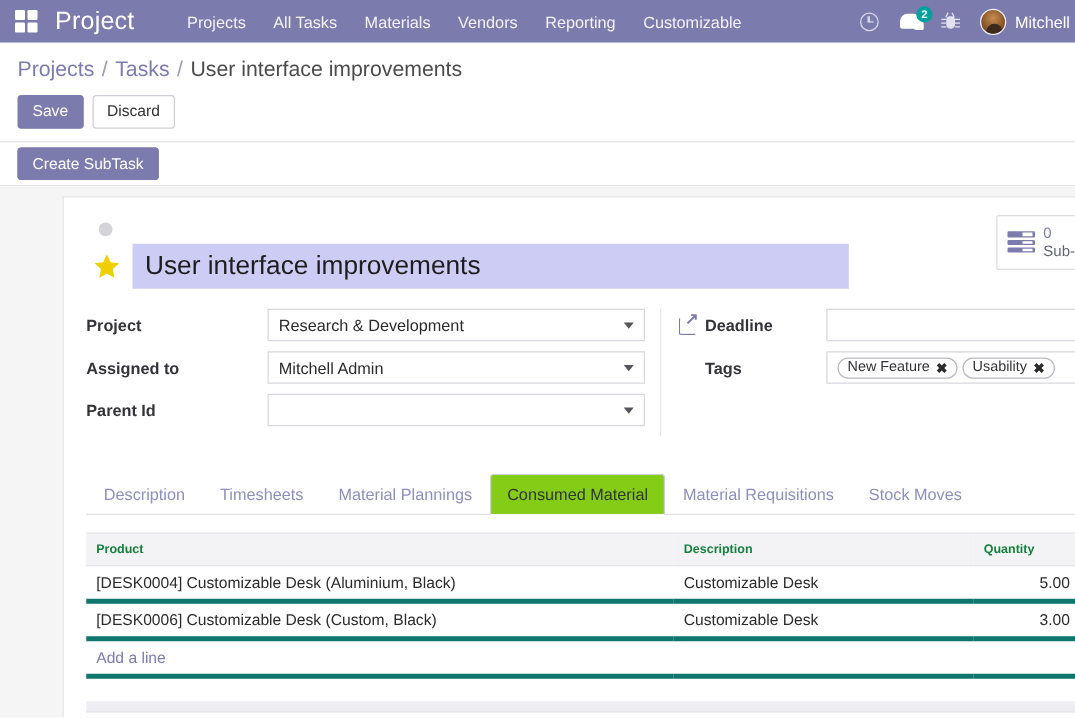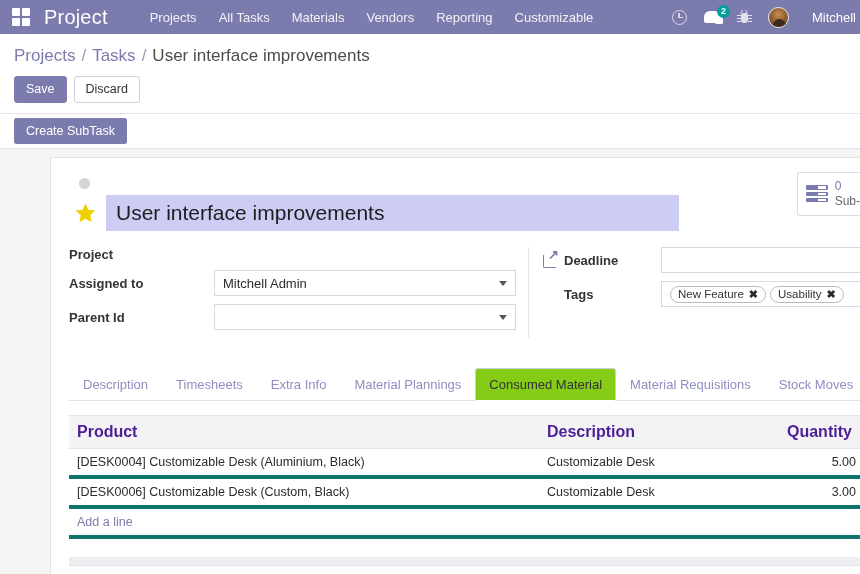--- a/index.html
+++ b/index.html
@@ -74,21 +74,21 @@
     border-radius: 7px; text-align: center; padding: 0 3px;
   }
   .bug-ico { width: 13px; height: 14px; position: relative; }
   .bug-ico .body { position:absolute; left:3px; top:3px; width:7px; height:10px; background:#e2e2ef; border-radius: 4px 4px 5px 5px; }
   .bug-ico .ant { position:absolute; top:0; width:1.4px; height:4px; background:#e2e2ef; }
   .bug-ico .ant.l { left:3px; transform: rotate(25deg); }
   .bug-ico .ant.r { left:8.5px; transform: rotate(-25deg); }
   .bug-ico .leg { position:absolute; width:4px; height:1.3px; background:#e2e2ef; }
   .bug-ico .leg.l1 { left:-1px; top:5px; } .bug-ico .leg.l2 { left:-1px; top:8px; } .bug-ico .leg.l3 { left:-1px; top:11px; }
   .bug-ico .leg.r1 { left:10px; top:5px; } .bug-ico .leg.r2 { left:10px; top:8px; } .bug-ico .leg.r3 { left:10px; top:11px; }
-  .user-zone { display: flex; align-items: center; gap: 23px; cursor: pointer; }
+  .user-zone { display: flex; align-items: center; gap: 7px; cursor: pointer; }
   .avatar {
     width: 21px; height: 21px; border-radius: 50%;
     background: radial-gradient(circle at 50% 35%, #c98c52 0%, #8a5a2b 55%, #5d3b1c 100%);
     border: 1px solid #efefef;
     position: relative; overflow: hidden;
   }
   .avatar::after {
     content:""; position:absolute; left:4px; bottom:0; width:13px; height:8px;
     background:#3c2a1a; border-radius: 7px 7px 0 0;
   }
@@ -249,23 +249,23 @@
     border-radius: 3px 3px 0 0;
   }
 
   
   .o2m { margin-top: 14px; }
   table.lines { width: 100%; border-collapse: collapse; table-layout: fixed; }
   table.lines th {
     background: #f3f3f6;
     border-top: 1px solid #e3e3e8;
     border-bottom: 1px solid #e3e3e8;
-    font-size: 16px;
+    font-size: 10px;
     font-weight: bold;
-    color: #4c1d95;
+    color: #15803d;
     text-align: left;
     padding: 7px 8px;
     white-space: nowrap;
   }
   table.lines td {
     border-bottom: 4px solid #0f766e;
     font-size: 12.5px;
     color: #2b2b2b;
     padding: 6px 8px;
     white-space: nowrap;
@@ -366,20 +366,24 @@
         <polygon points="12,1.5 15.2,8.4 22.7,9.3 17.2,14.5 18.6,22 12,18.3 5.4,22 6.8,14.5 1.3,9.3 8.8,8.4" fill="#f0cf00"></polygon>
       </svg>
       <input class="title-input" type="text" value="User interface improvements" style="">
     </div>
 
     <div class="fields">
       <div class="col-left">
 
         <div class="field">
           <span class="flabel">Project</span>
+          <span class="finput wide">
+            <span>Research &amp; Development</span>
+            <span class="caret"></span>
+          </span>
         </div>
 
         <div class="field">
           <span class="flabel">Assigned to</span>
           <span class="finput wide">
             <span>Mitchell Admin</span>
             <span class="caret"></span>
           </span>
         </div>
 
@@ -419,21 +423,20 @@
           </span>
         </div>
 
       </div>
     </div>
 
     <div class="notebook">
       <div class="tabs">
         <div class="tab">Description</div>
         <div class="tab">Timesheets</div>
-        <div class="tab">Extra Info</div>
         <div class="tab">Material Plannings</div>
         <div class="tab active">Consumed Material</div>
         <div class="tab">Material Requisitions</div>
         <div class="tab">Stock Moves</div>
 
       </div>
 
       <div class="o2m">
         <table class="lines">
           <colgroup>

